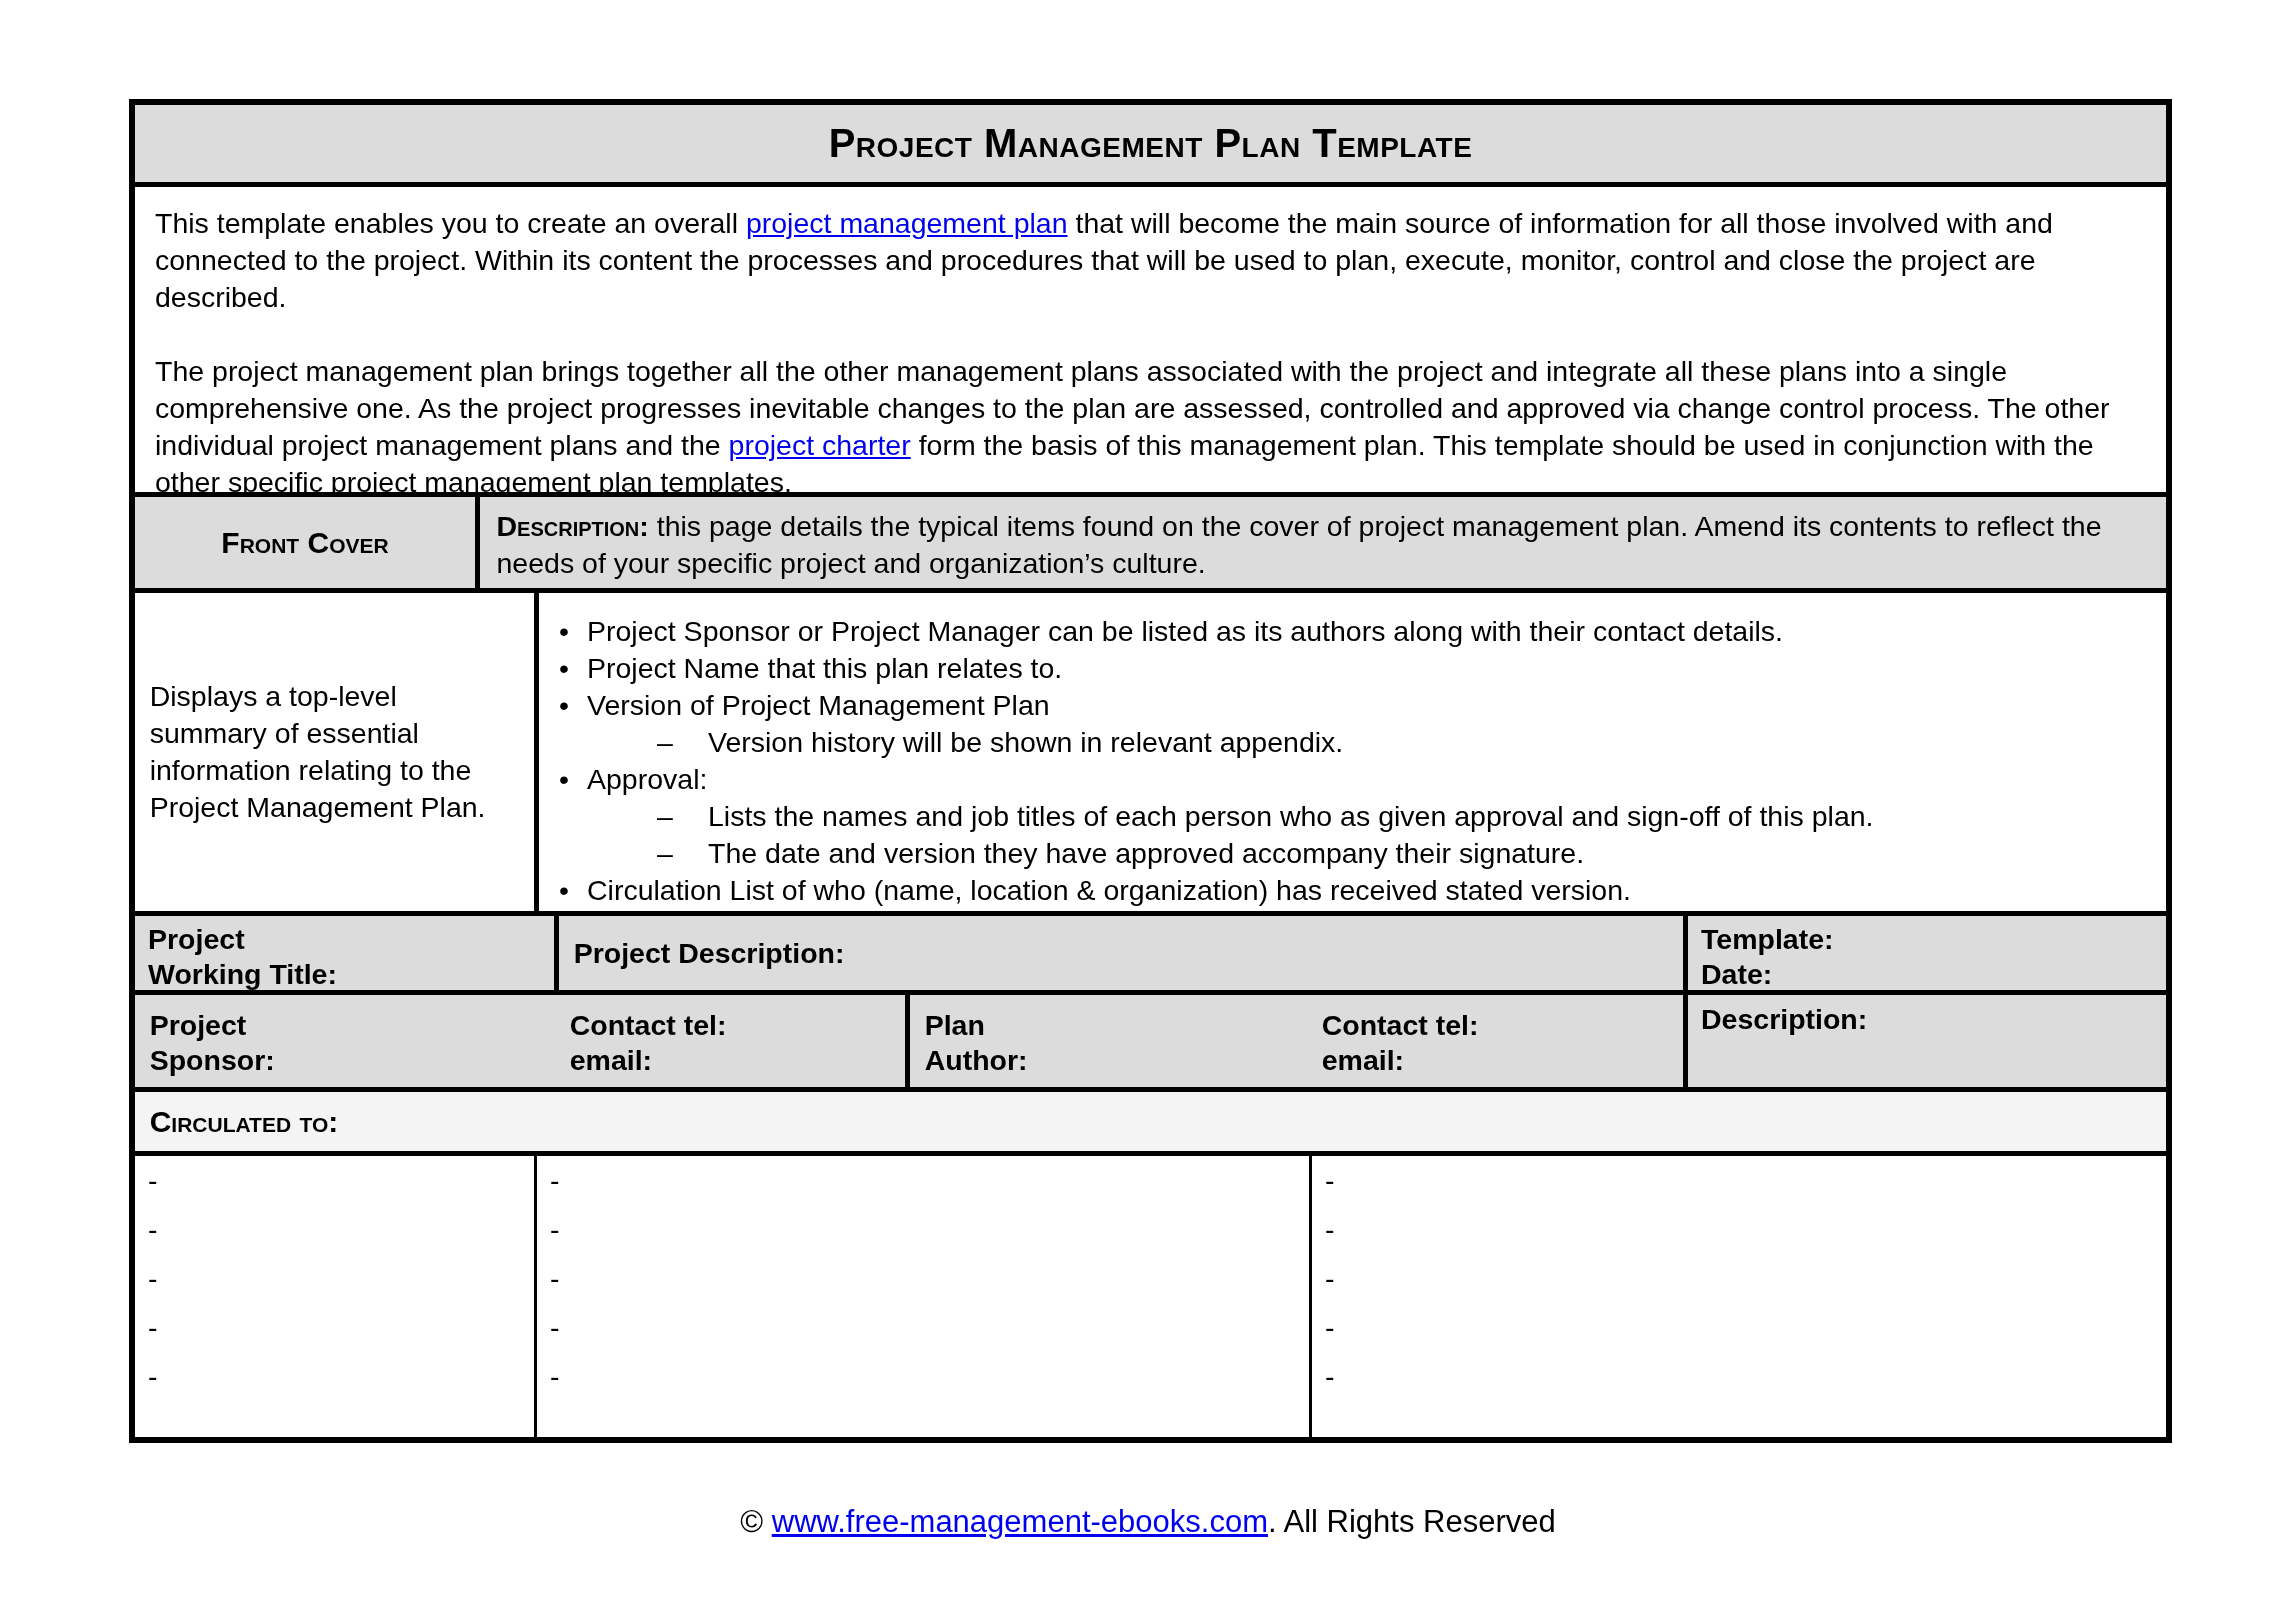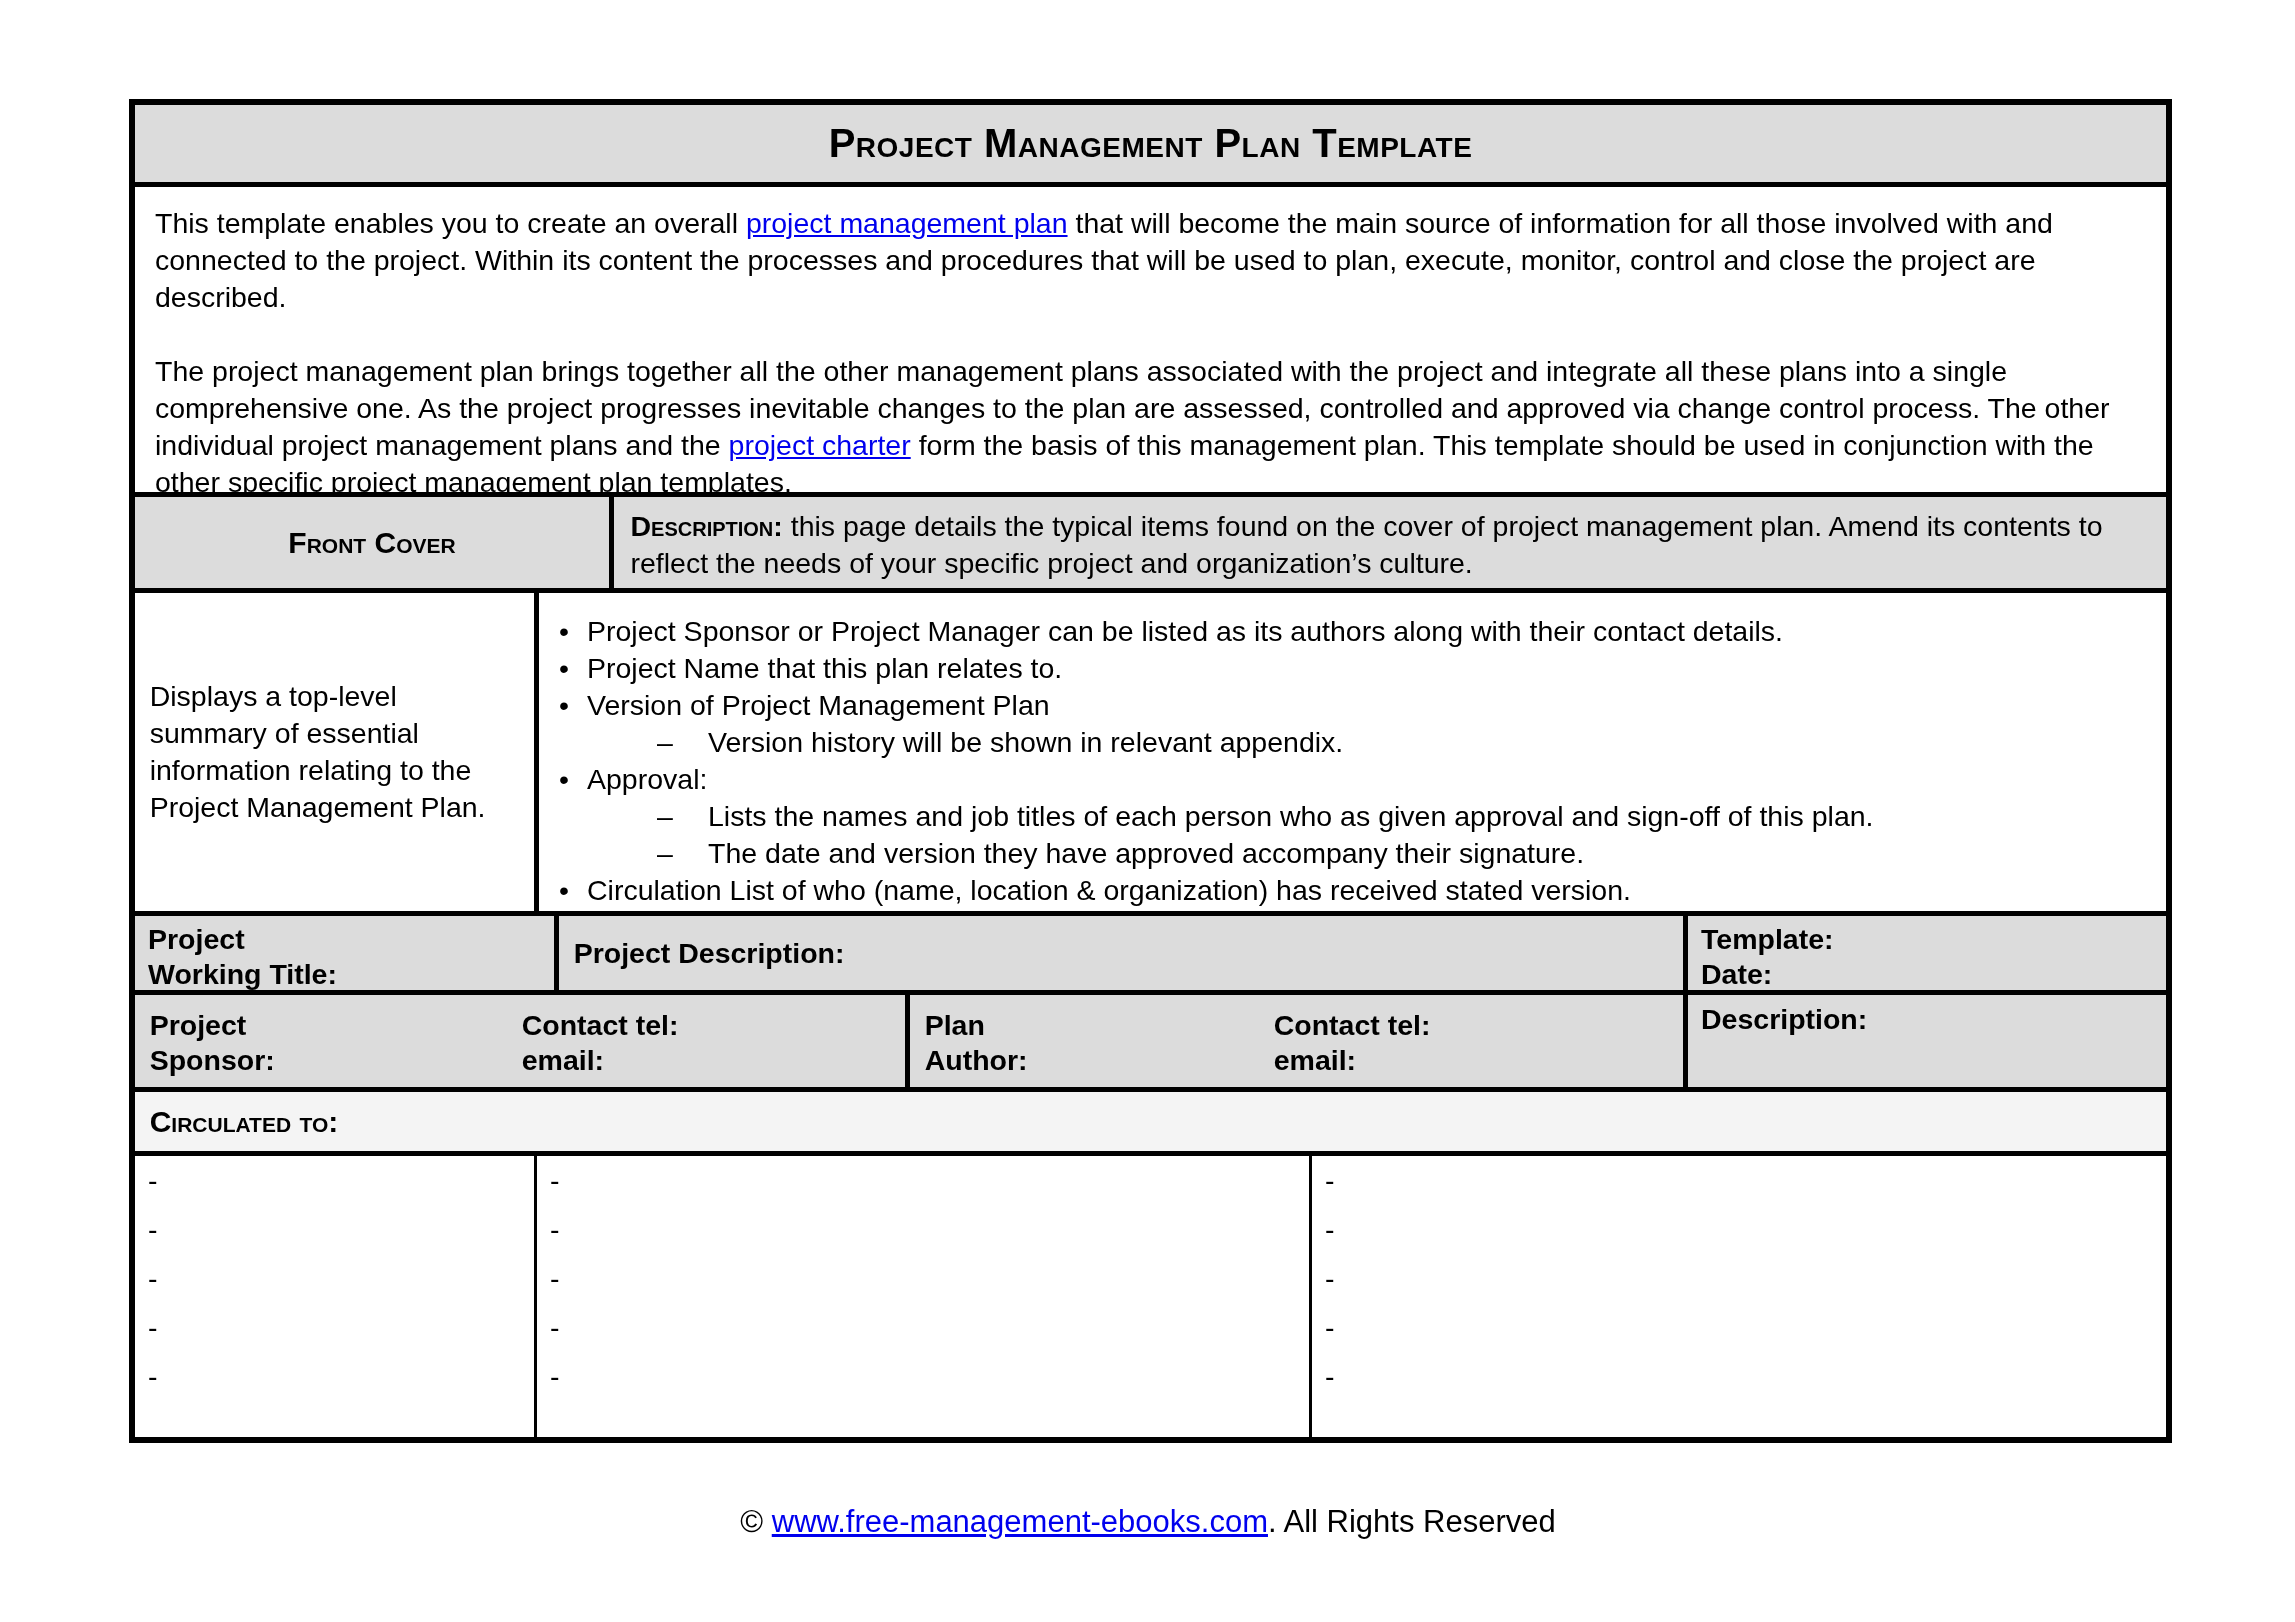--- a/index.html
+++ b/index.html
@@ -51,21 +51,21 @@
     cursor: pointer;
   }
 
   
   .row-fc {
     height: 96px;
     background: #DCDCDC;
     display: flex;
   }
   .fc-left {
-    width: 474px;
+    width: 340px;
     display: flex; align-items: center; justify-content: center;
     font-weight: bold;
     font-size: 30px;
     font-variant-caps: small-caps;
   }
   .fc-right {
     flex: 1;
     border-left: 5.5px solid #000;
     padding: 11px 16.5px 0 16.5px;
     font-size: 28.5px;
@@ -122,21 +122,21 @@
     display: flex;
     font-weight: bold;
     font-size: 28.5px;
     line-height: 35px;
   }
   .m2-c1 { width: 770px; display: flex; padding: 13px 0 0 14.7px; }
   .m2-c2 { flex: 1; border-left: 5.5px solid #000; display: flex; padding: 13px 0 0 14.7px; }
   .m2-c3 { width: 483px; border-left: 5.5px solid #000; padding: 7.3px 13px; }
   .pair-a { width: 372px; white-space: pre-line; }
   .pair-a2 { width: 349px; white-space: pre-line; }
-  .pair-b { white-space: pre-line; }
+  .pair-b { white-space: pre-line; margin-left: 48px; }
 
   
   .row-circ {
     height: 64px;
     background: #F4F4F4;
     display: flex; align-items: center;
     padding-left: 14.7px;
     font-weight: bold;
     font-size: 30px;
     font-variant-caps: small-caps;

